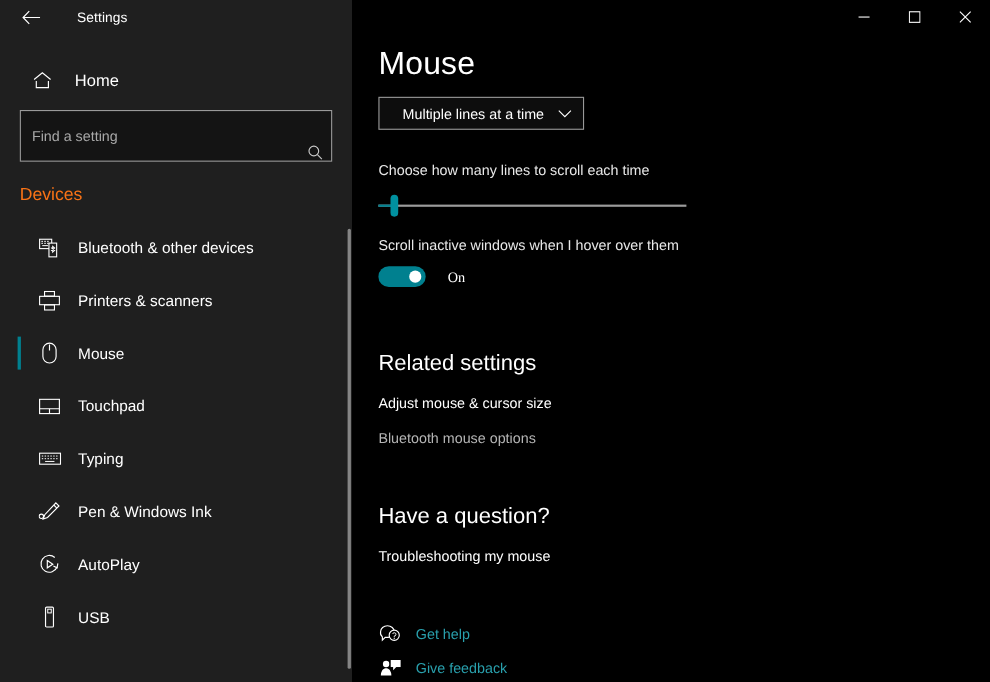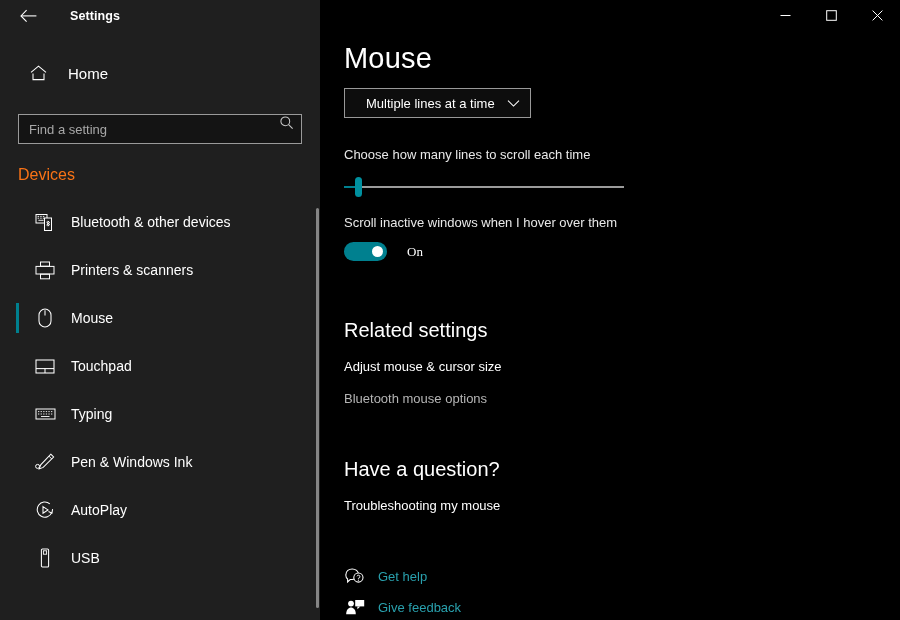--- a/index.html
+++ b/index.html
@@ -29,21 +29,20 @@
     background: #1f1f1f;
     flex: 0 0 320px;
     overflow: hidden;
   }
 
   .titlebar-left {
     height: 32px;
     display: flex;
     align-items: center;
     padding-left: 14px;
-    font-weight: bold;
   }
 
   .back-btn {
     width: 28px;
     height: 26px;
     display: flex;
     align-items: center;
     justify-content: center;
     cursor: pointer;
   }
@@ -70,26 +69,26 @@
     align-items: center;
     justify-content: flex-start;
   }
   .home-label {
     margin-left: 12px;
     font-size: 15px;
     color: #ffffff;
   }
 
   .search-wrap {
-    margin: 21px 18px 0 18px;
-    height: 30px;
+    margin: 7px 18px 0 18px;
+    height: 47px;
     border: 1px solid #9a9a9a;
     background: #141414;
     display: flex;
-    align-items: flex-start;
+    align-items: flex-end;
     position: relative;
   }
   .search-input {
     flex: 1;
     height: 100%;
     border: 0;
     outline: 0;
     background: transparent;
     color: #e6e6e6;
     font-family: "Liberation Sans", sans-serif;

